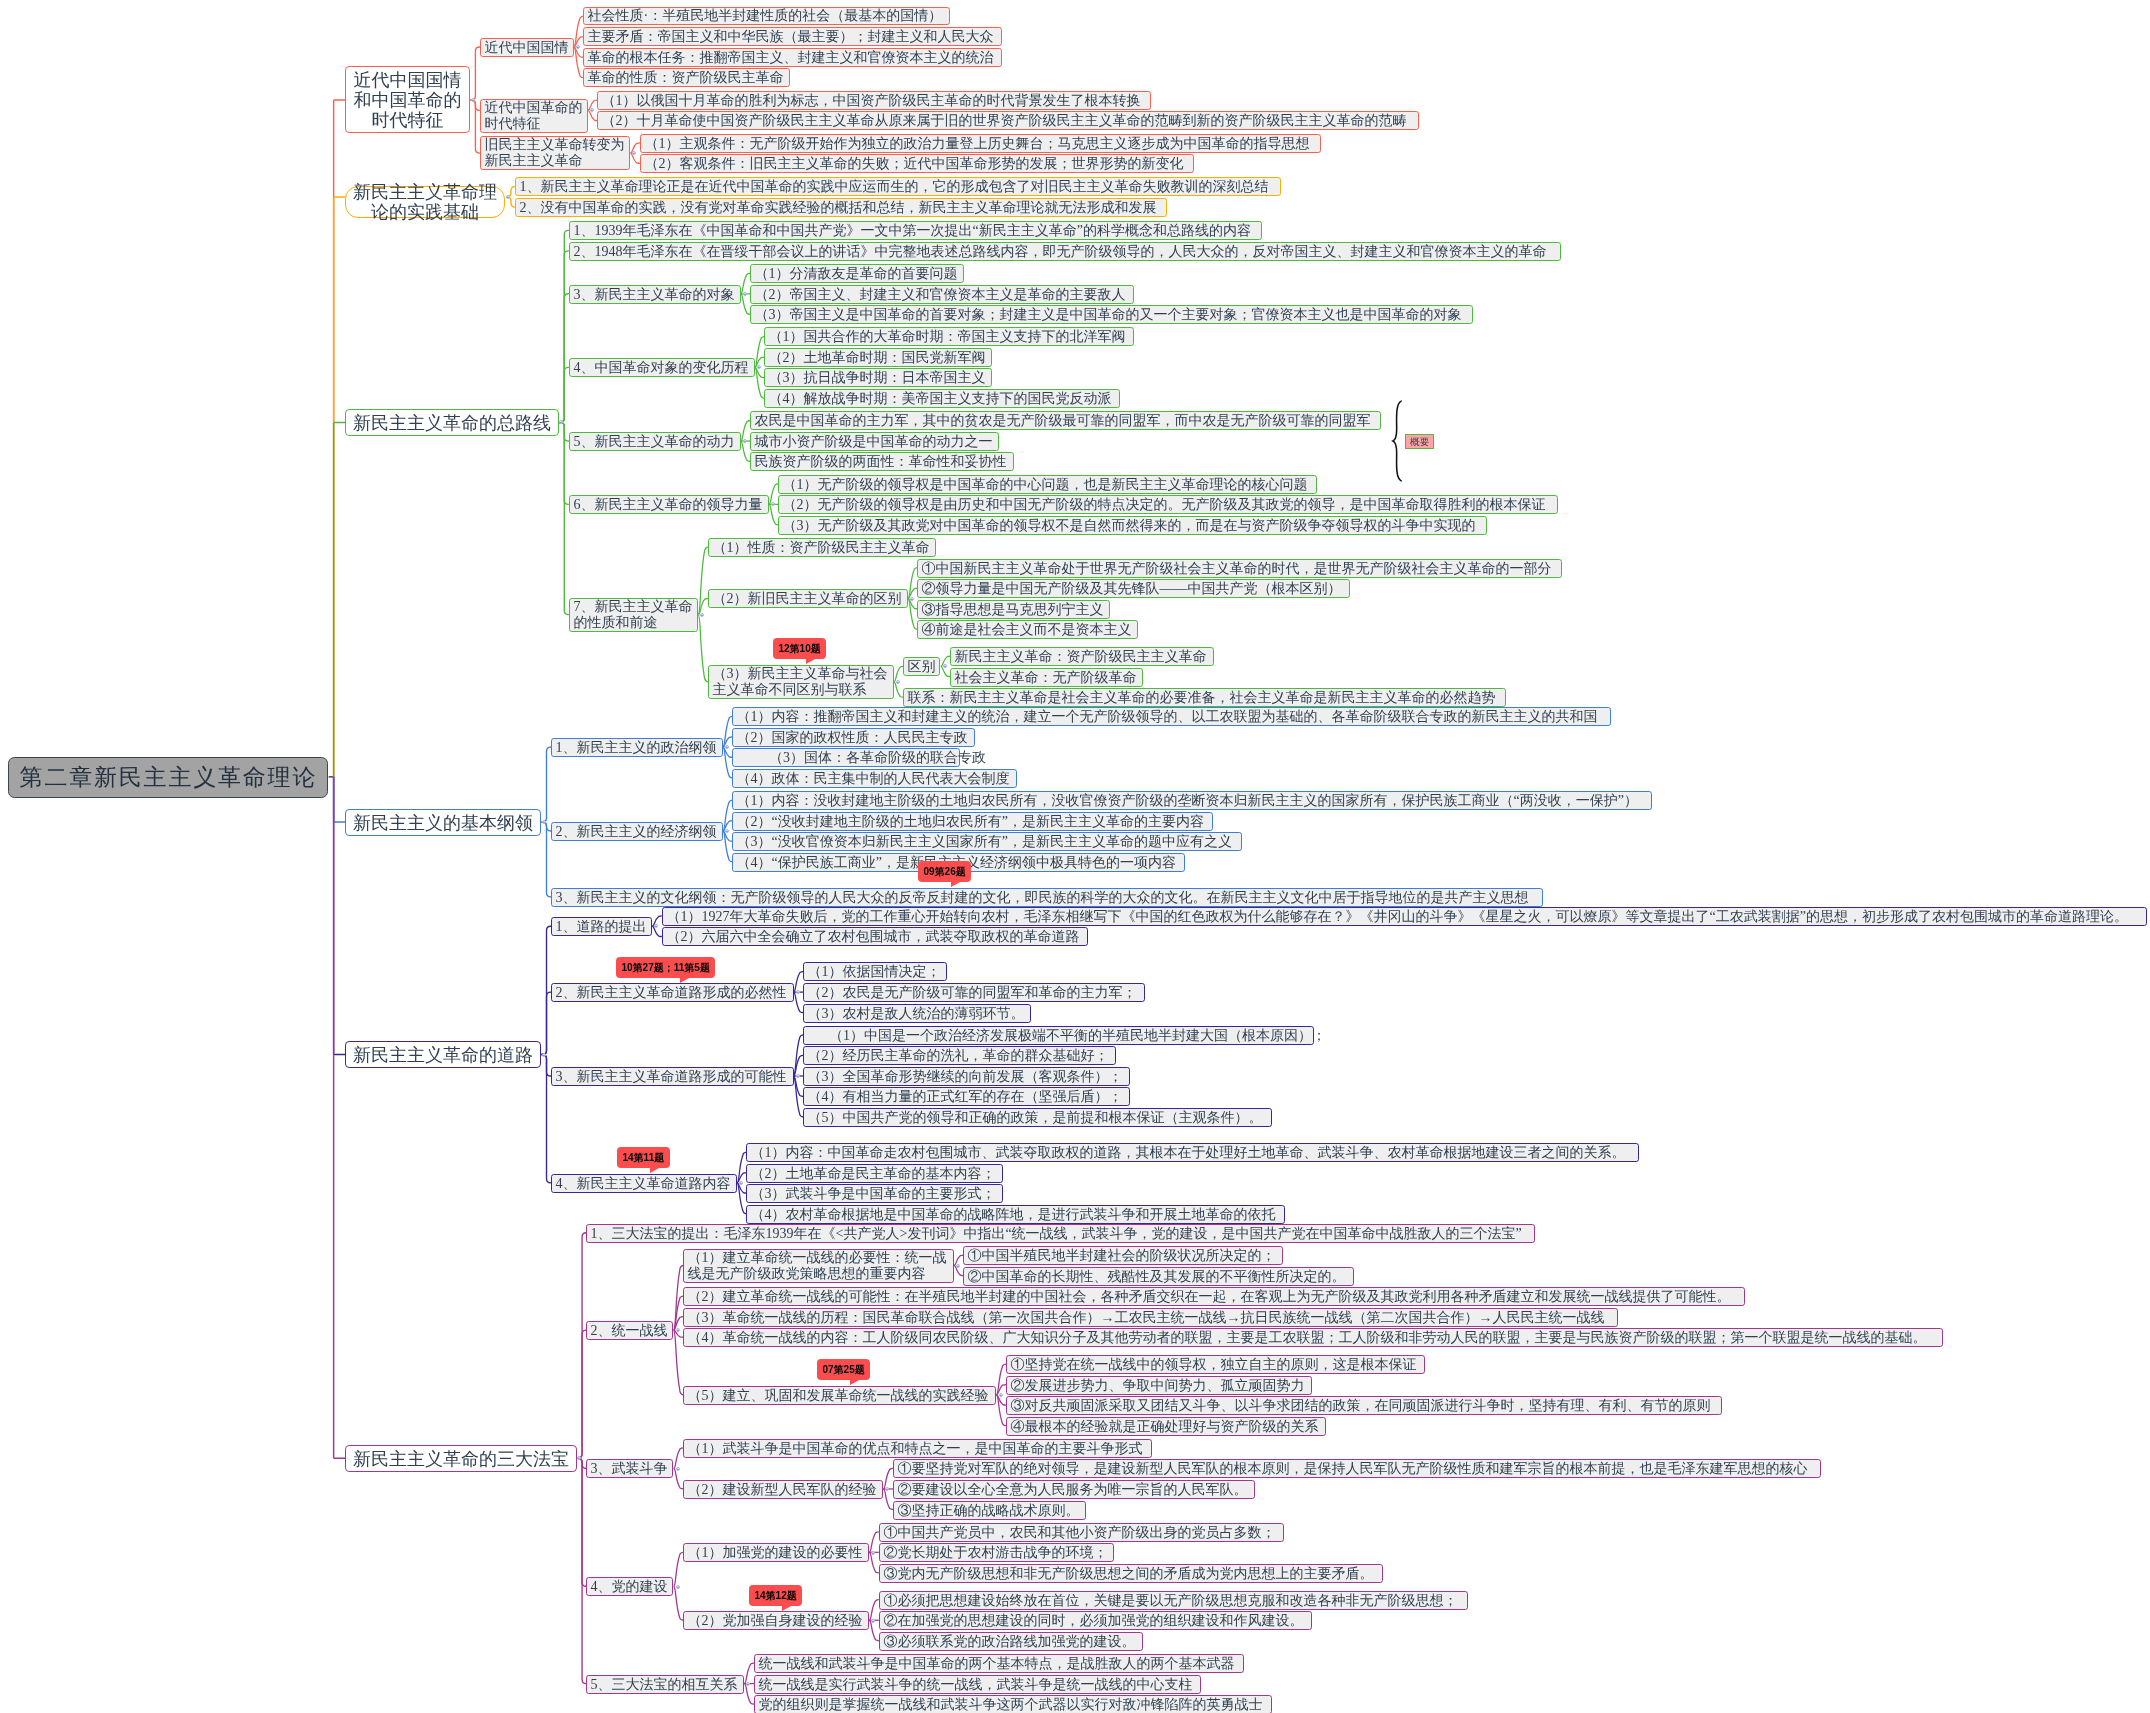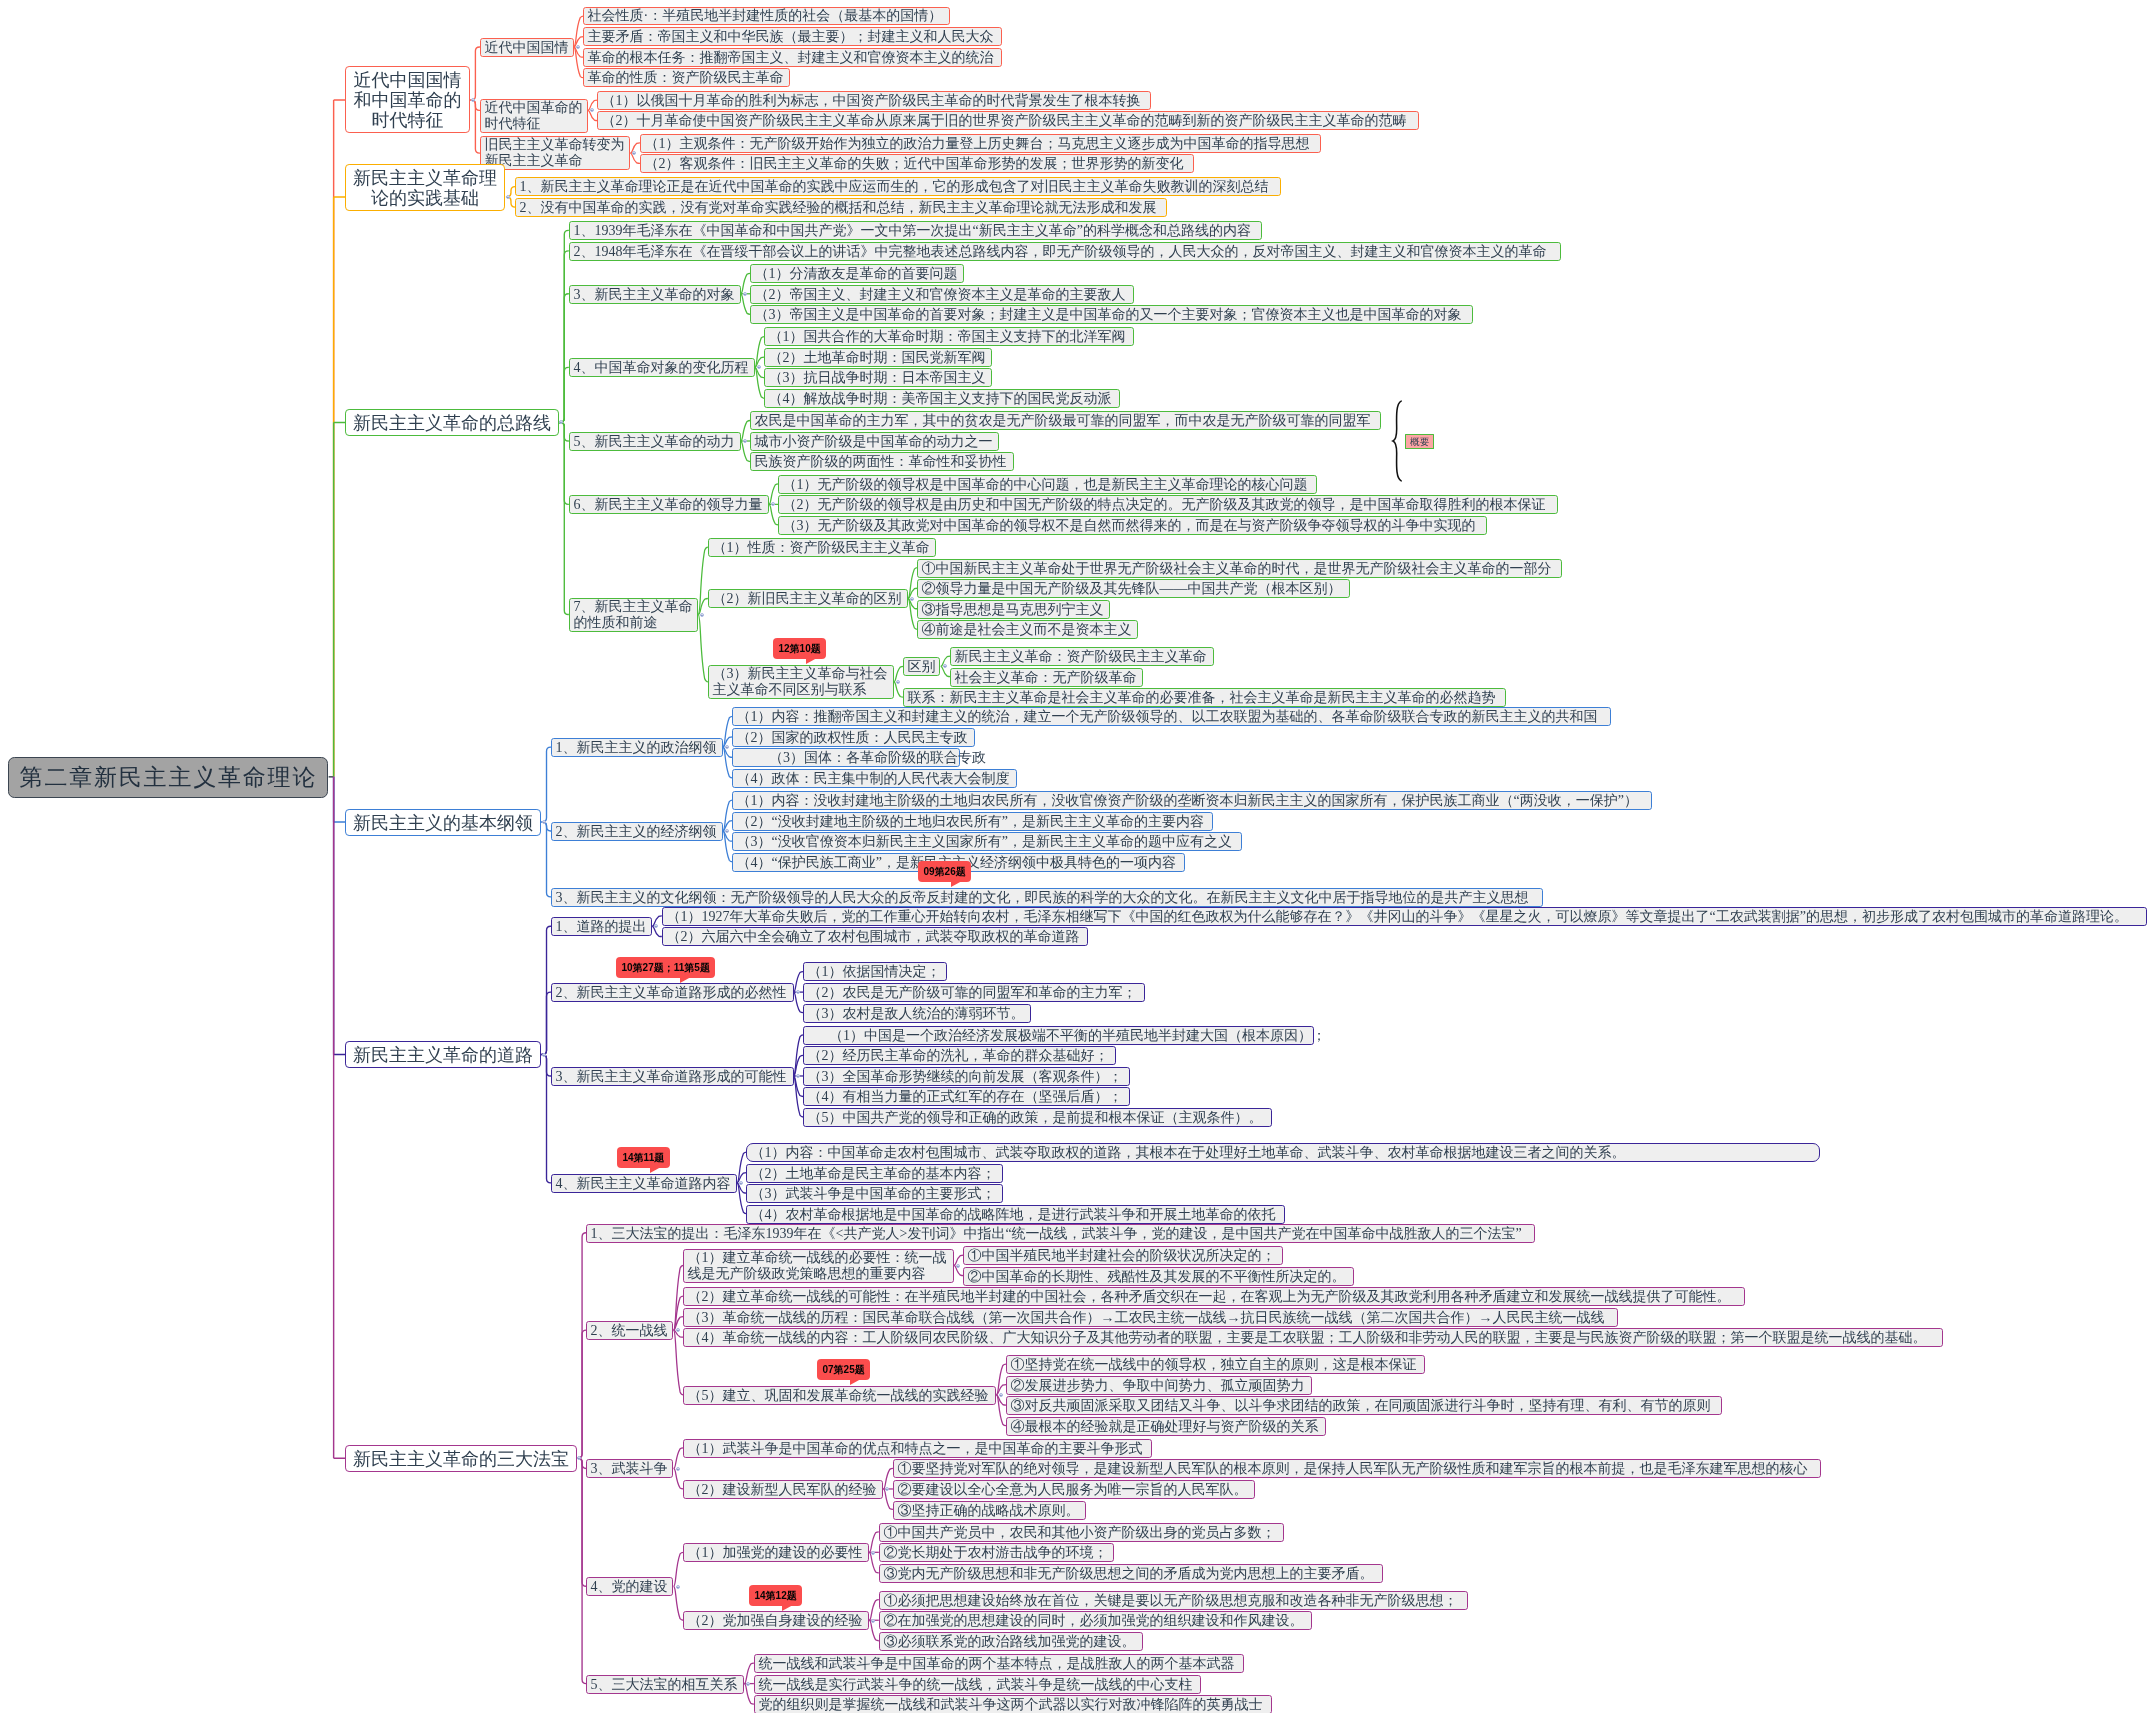--- a/index.html
+++ b/index.html
@@ -160,21 +160,21 @@
     <div class="node deep" style="left: 583px; top: 48px; width: 419px; height: 18.7px; border-color: rgb(251, 96, 79);"><span>革命的根本任务：推翻帝国主义、封建主义和官僚资本主义的统治</span></div>
     <div class="node deep" style="left: 583px; top: 68px; width: 207px; height: 18.7px; border-color: rgb(251, 96, 79);"><span>革命的性质：资产阶级民主革命</span></div>
     <div class="node deep" style="left: 480px; top: 99px; width: 108px; height: 34px; border-color: rgb(251, 96, 79);"><span>近代中国革命的
 时代特征</span></div>
     <div class="node deep" style="left: 597px; top: 91px; width: 554px; height: 18.7px; border-color: rgb(251, 96, 79);"><span>（1）以俄国十月革命的胜利为标志，中国资产阶级民主革命的时代背景发生了根本转换</span></div>
     <div class="node deep" style="left: 597px; top: 111px; width: 822px; height: 18.7px; border-color: rgb(251, 96, 79);"><span>（2）十月革命使中国资产阶级民主主义革命从原来属于旧的世界资产阶级民主主义革命的范畴到新的资产阶级民主主义革命的范畴</span></div>
     <div class="node deep" style="left: 480px; top: 136px; width: 150px; height: 34px; border-color: rgb(251, 96, 79);"><span>旧民主主义革命转变为
 新民主主义革命</span></div>
     <div class="node deep" style="left: 640px; top: 134px; width: 681px; height: 18.7px; border-color: rgb(251, 96, 79);"><span>（1）主观条件：无产阶级开始作为独立的政治力量登上历史舞台；马克思主义逐步成为中国革命的指导思想</span></div>
     <div class="node deep" style="left: 640px; top: 154px; width: 554px; height: 18.7px; border-color: rgb(251, 96, 79);"><span>（2）客观条件：旧民主主义革命的失败；近代中国革命形势的发展；世界形势的新变化</span></div>
-    <div class="node lv1" style="left: 345px; top: 164px; width: 160px; height: 47px; border-color: rgb(251, 174, 0);"><span>新民主主义革命理
+    <div class="node lv1" style="left: 345px; top: 186px; width: 160px; height: 32px; border-color: rgb(251, 174, 0); border-radius: 13px;"><span>新民主主义革命理
 论的实践基础</span></div>
     <div class="node deep" style="left: 515px; top: 177px; width: 766px; height: 18.7px; border-color: rgb(251, 174, 0);"><span>1、新民主主义革命理论正是在近代中国革命的实践中应运而生的，它的形成包含了对旧民主主义革命失败教训的深刻总结</span></div>
     <div class="node deep" style="left: 515px; top: 198px; width: 652px; height: 18.7px; border-color: rgb(251, 174, 0);"><span>2、没有中国革命的实践，没有党对革命实践经验的概括和总结，新民主主义革命理论就无法形成和发展</span></div>
     <div class="node lv1" style="left: 345px; top: 409px; width: 214px; height: 27px; border-color: rgb(76, 187, 60);"><span>新民主主义革命的总路线</span></div>
     <div class="node deep" style="left: 569px; top: 221px; width: 693px; height: 18.7px; border-color: rgb(76, 187, 60);"><span>1、1939年毛泽东在《中国革命和中国共产党》一文中第一次提出“新民主主义革命”的科学概念和总路线的内容</span></div>
     <div class="node deep" style="left: 569px; top: 242px; width: 992px; height: 18.7px; border-color: rgb(76, 187, 60);"><span>2、1948年毛泽东在《在晋绥干部会议上的讲话》中完整地表述总路线内容，即无产阶级领导的，人民大众的，反对帝国主义、封建主义和官僚资本主义的革命</span></div>
     <div class="node deep" style="left: 569px; top: 285px; width: 172px; height: 18.7px; border-color: rgb(76, 187, 60);"><span>3、新民主主义革命的对象</span></div>
     <div class="node deep" style="left: 750px; top: 264px; width: 214px; height: 18.7px; border-color: rgb(76, 187, 60);"><span>（1）分清敌友是革命的首要问题</span></div>
     <div class="node deep" style="left: 750px; top: 285px; width: 384px; height: 18.7px; border-color: rgb(76, 187, 60);"><span>（2）帝国主义、封建主义和官僚资本主义是革命的主要敌人</span></div>
     <div class="node deep" style="left: 750px; top: 305px; width: 723px; height: 18.7px; border-color: rgb(76, 187, 60);"><span>（3）帝国主义是中国革命的首要对象；封建主义是中国革命的又一个主要对象；官僚资本主义也是中国革命的对象</span></div>
@@ -225,21 +225,21 @@
     <div class="node deep" style="left: 803px; top: 962px; width: 144px; height: 18.7px; border-color: rgb(58, 37, 152);"><span>（1）依据国情决定；</span></div>
     <div class="node deep" style="left: 803px; top: 983px; width: 342px; height: 18.7px; border-color: rgb(58, 37, 152);"><span>（2）农民是无产阶级可靠的同盟军和革命的主力军；</span></div>
     <div class="node deep" style="left: 803px; top: 1004px; width: 228px; height: 18.7px; border-color: rgb(58, 37, 152);"><span>（3）农村是敌人统治的薄弱环节。</span></div>
     <div class="node deep" style="left: 551px; top: 1067px; width: 243px; height: 18.7px; border-color: rgb(58, 37, 152);"><span>3、新民主主义革命道路形成的可能性</span></div>
     <div class="node deep" style="left: 803px; top: 1026px; width: 511px; height: 18.7px; border-color: rgb(58, 37, 152); padding-left: 25px;"><span>（1）中国是一个政治经济发展极端不平衡的半殖民地半封建大国（根本原因）；</span></div>
     <div class="node deep" style="left: 803px; top: 1046px; width: 313px; height: 18.7px; border-color: rgb(58, 37, 152);"><span>（2）经历民主革命的洗礼，革命的群众基础好；</span></div>
     <div class="node deep" style="left: 803px; top: 1067px; width: 327px; height: 18.7px; border-color: rgb(58, 37, 152);"><span>（3）全国革命形势继续的向前发展（客观条件）；</span></div>
     <div class="node deep" style="left: 803px; top: 1087px; width: 327px; height: 18.7px; border-color: rgb(58, 37, 152);"><span>（4）有相当力量的正式红军的存在（坚强后盾）；</span></div>
     <div class="node deep" style="left: 803px; top: 1108px; width: 469px; height: 18.7px; border-color: rgb(58, 37, 152);"><span>（5）中国共产党的领导和正确的政策，是前提和根本保证（主观条件）。</span></div>
     <div class="node deep" style="left: 551px; top: 1174px; width: 186px; height: 18.7px; border-color: rgb(58, 37, 152);"><span>4、新民主主义革命道路内容</span></div>
-    <div class="node deep" style="left: 746px; top: 1143px; width: 1074px; height: 18.7px; border-color: rgb(58, 37, 152); border-radius: 7px;"><span>（1）内容：中国革命走农村包围城市、武装夺取政权的道路，其根本在于处理好土地革命、武装斗争、农村革命根据地建设三者之间的关系。</span></div>
+    <div class="node deep" style="left: 746px; top: 1143px; width: 893px; height: 18.7px; border-color: rgb(58, 37, 152);"><span>（1）内容：中国革命走农村包围城市、武装夺取政权的道路，其根本在于处理好土地革命、武装斗争、农村革命根据地建设三者之间的关系。</span></div>
     <div class="node deep" style="left: 746px; top: 1164px; width: 257px; height: 18.7px; border-color: rgb(58, 37, 152);"><span>（2）土地革命是民主革命的基本内容；</span></div>
     <div class="node deep" style="left: 746px; top: 1184px; width: 257px; height: 18.7px; border-color: rgb(58, 37, 152);"><span>（3）武装斗争是中国革命的主要形式；</span></div>
     <div class="node deep" style="left: 746px; top: 1205px; width: 539px; height: 18.7px; border-color: rgb(58, 37, 152);"><span>（4）农村革命根据地是中国革命的战略阵地，是进行武装斗争和开展土地革命的依托</span></div>
     <div class="node lv1" style="left: 345px; top: 1445px; width: 232px; height: 27px; border-color: rgb(164, 54, 142);"><span>新民主主义革命的三大法宝</span></div>
     <div class="node deep" style="left: 586px; top: 1224px; width: 949px; height: 18.7px; border-color: rgb(164, 54, 142);"><span>1、三大法宝的提出：毛泽东1939年在《&lt;共产党人&gt;发刊词》中指出“统一战线，武装斗争，党的建设，是中国共产党在中国革命中战胜敌人的三个法宝”</span></div>
     <div class="node deep" style="left: 586px; top: 1321px; width: 87px; height: 18.7px; border-color: rgb(164, 54, 142);"><span>2、统一战线</span></div>
     <div class="node deep" style="left: 683px; top: 1249px; width: 271px; height: 34px; border-color: rgb(164, 54, 142);"><span>（1）建立革命统一战线的必要性：统一战
 线是无产阶级政党策略思想的重要内容</span></div>
     <div class="node deep" style="left: 963px; top: 1246px; width: 320px; height: 18.7px; border-color: rgb(164, 54, 142);"><span>①中国半殖民地半封建社会的阶级状况所决定的；</span></div>
     <div class="node deep" style="left: 963px; top: 1267px; width: 391px; height: 18.7px; border-color: rgb(164, 54, 142);"><span>②中国革命的长期性、残酷性及其发展的不平衡性所决定的。</span></div>

